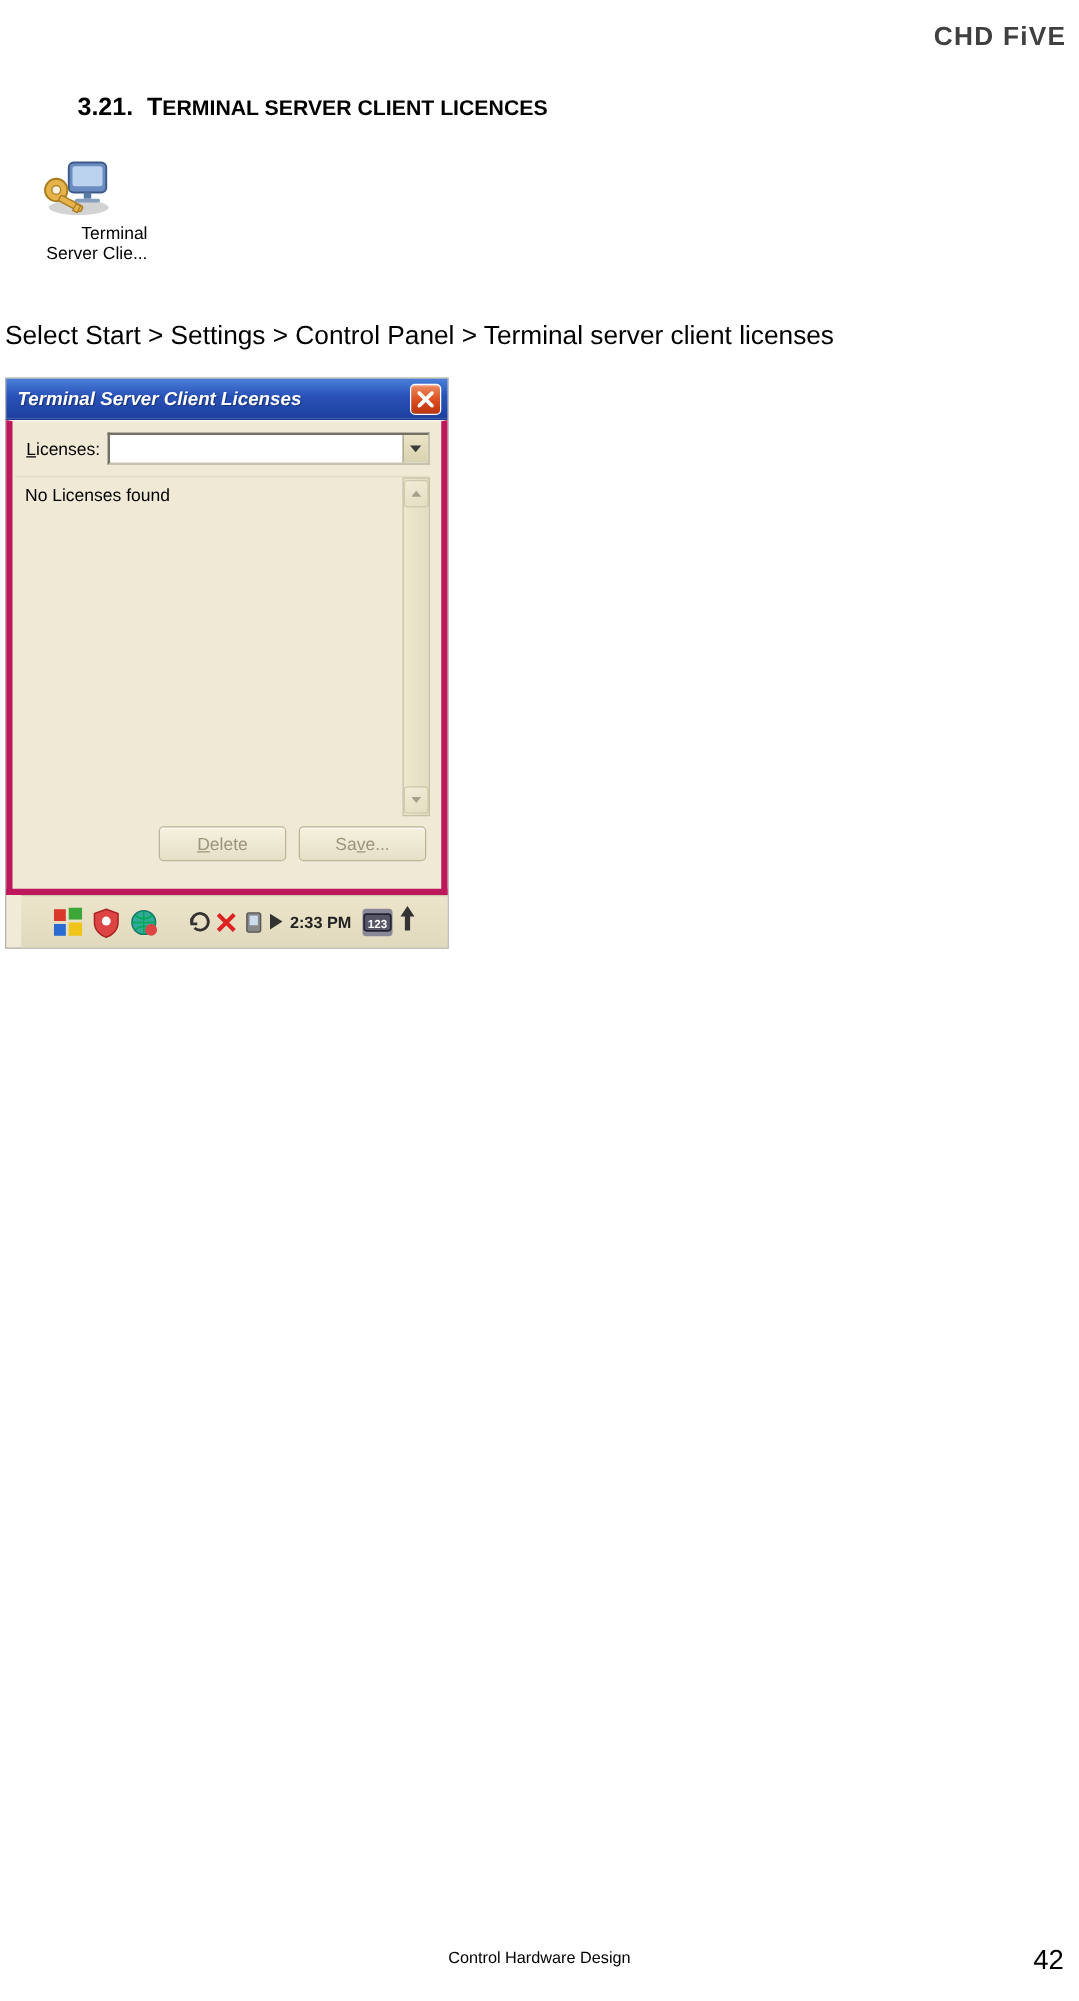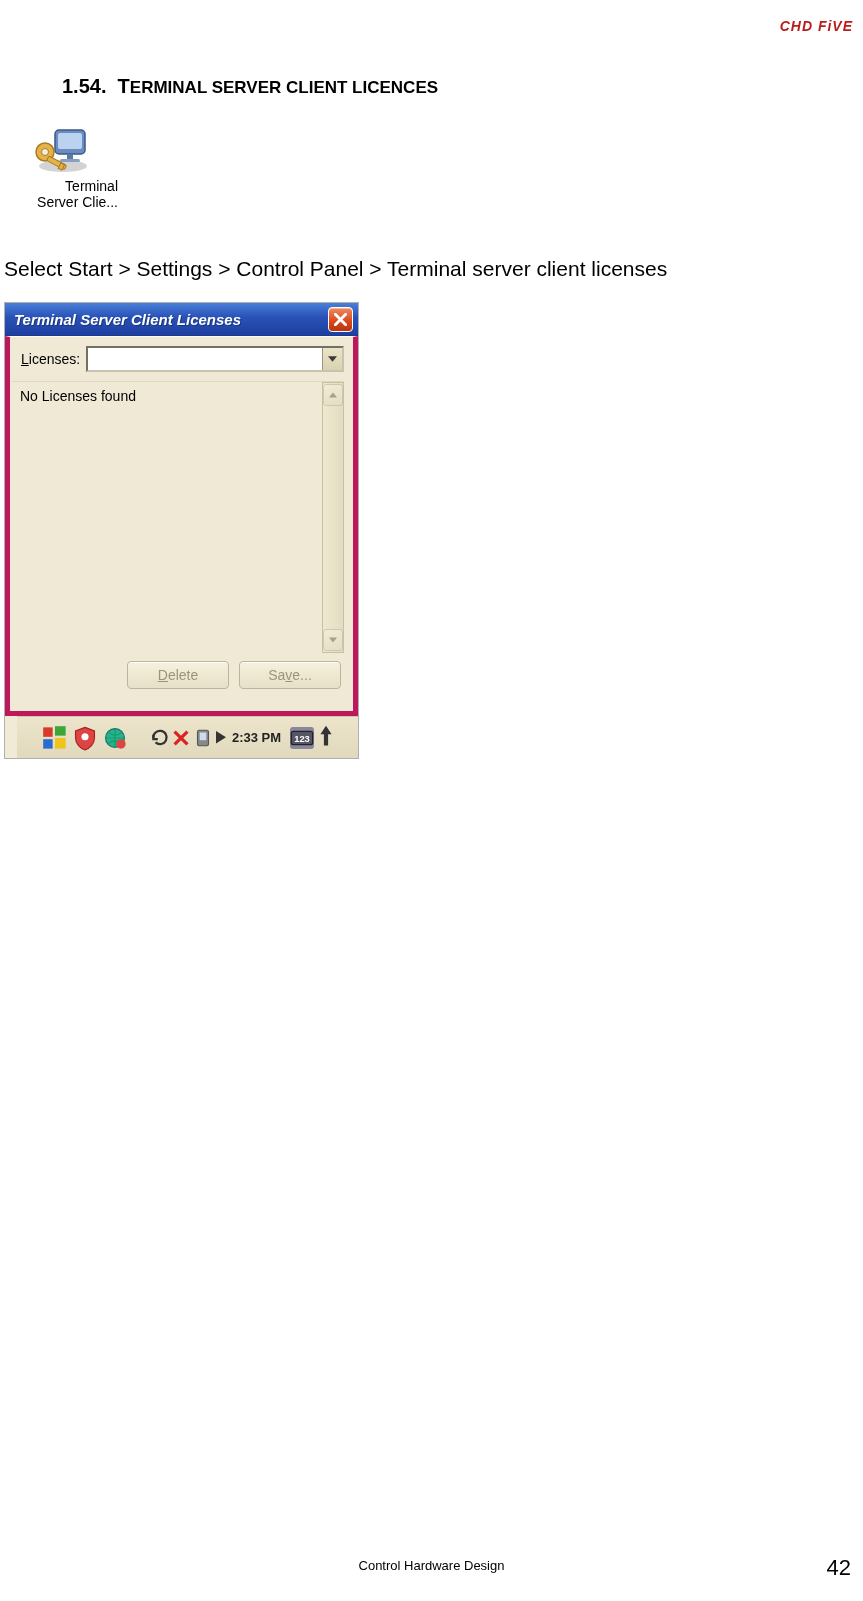--- a/index.html
+++ b/index.html
@@ -15,24 +15,23 @@
     height: 1601px;
     position: relative;
     padding: 10px 10px 0 0;
   }
   .brand {
     position: absolute;
     top: 18px;
     right: 10px;
     font-family: 'Arial Black', Arial, sans-serif;
     font-weight: 900;
-    font-size: 14px;
+    font-size: 21px;
     letter-spacing: 1px;
-    color: #b91c1c;
-    font-style: italic;
+    color: #404040;
   }
   .heading {
     position: absolute;
     top: 75px;
     left: 62px;
     font-size: 20px;
     font-weight: bold;
     color: #000;
   }
   .heading .smallcaps {
@@ -274,21 +273,21 @@
     color: #000;
   }
 </style>
 </head>
 <body>
 
 <div class="page">
   <div class="brand">CHD FiVE</div>
 
   <div class="heading">
-    <span>1.54.</span>
+    <span>3.21.</span>
     <span>&nbsp;</span><span>T</span><span class="smallcaps">ERMINAL SERVER CLIENT LICENCES</span>
   </div>
 
   <div class="desktop-icon">
     <div class="iconwrap">
       <svg class="keysvg" viewBox="0 0 60 52">
         <ellipse cx="30" cy="44" rx="24" ry="6" fill="#a8a8a8" opacity="0.5"></ellipse>
         <rect x="22" y="8" width="30" height="24" rx="4" fill="#6b8cc1" stroke="#3b5a8a" stroke-width="1.5"></rect>
         <rect x="25" y="11" width="24" height="16" rx="2" fill="#bcd3ef"></rect>
         <rect x="34" y="32" width="6" height="5" fill="#5a7aa6"></rect>

